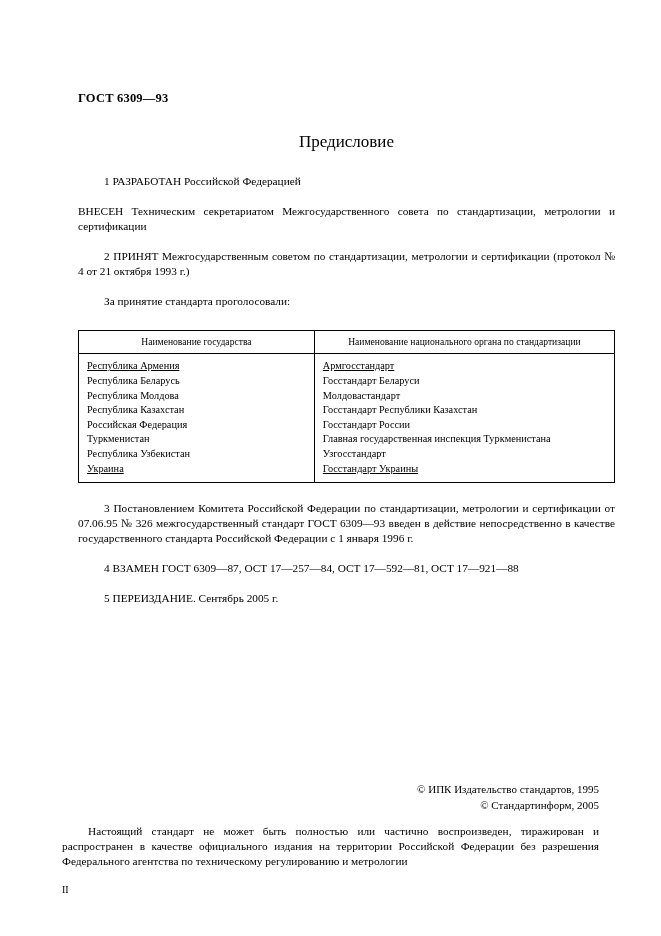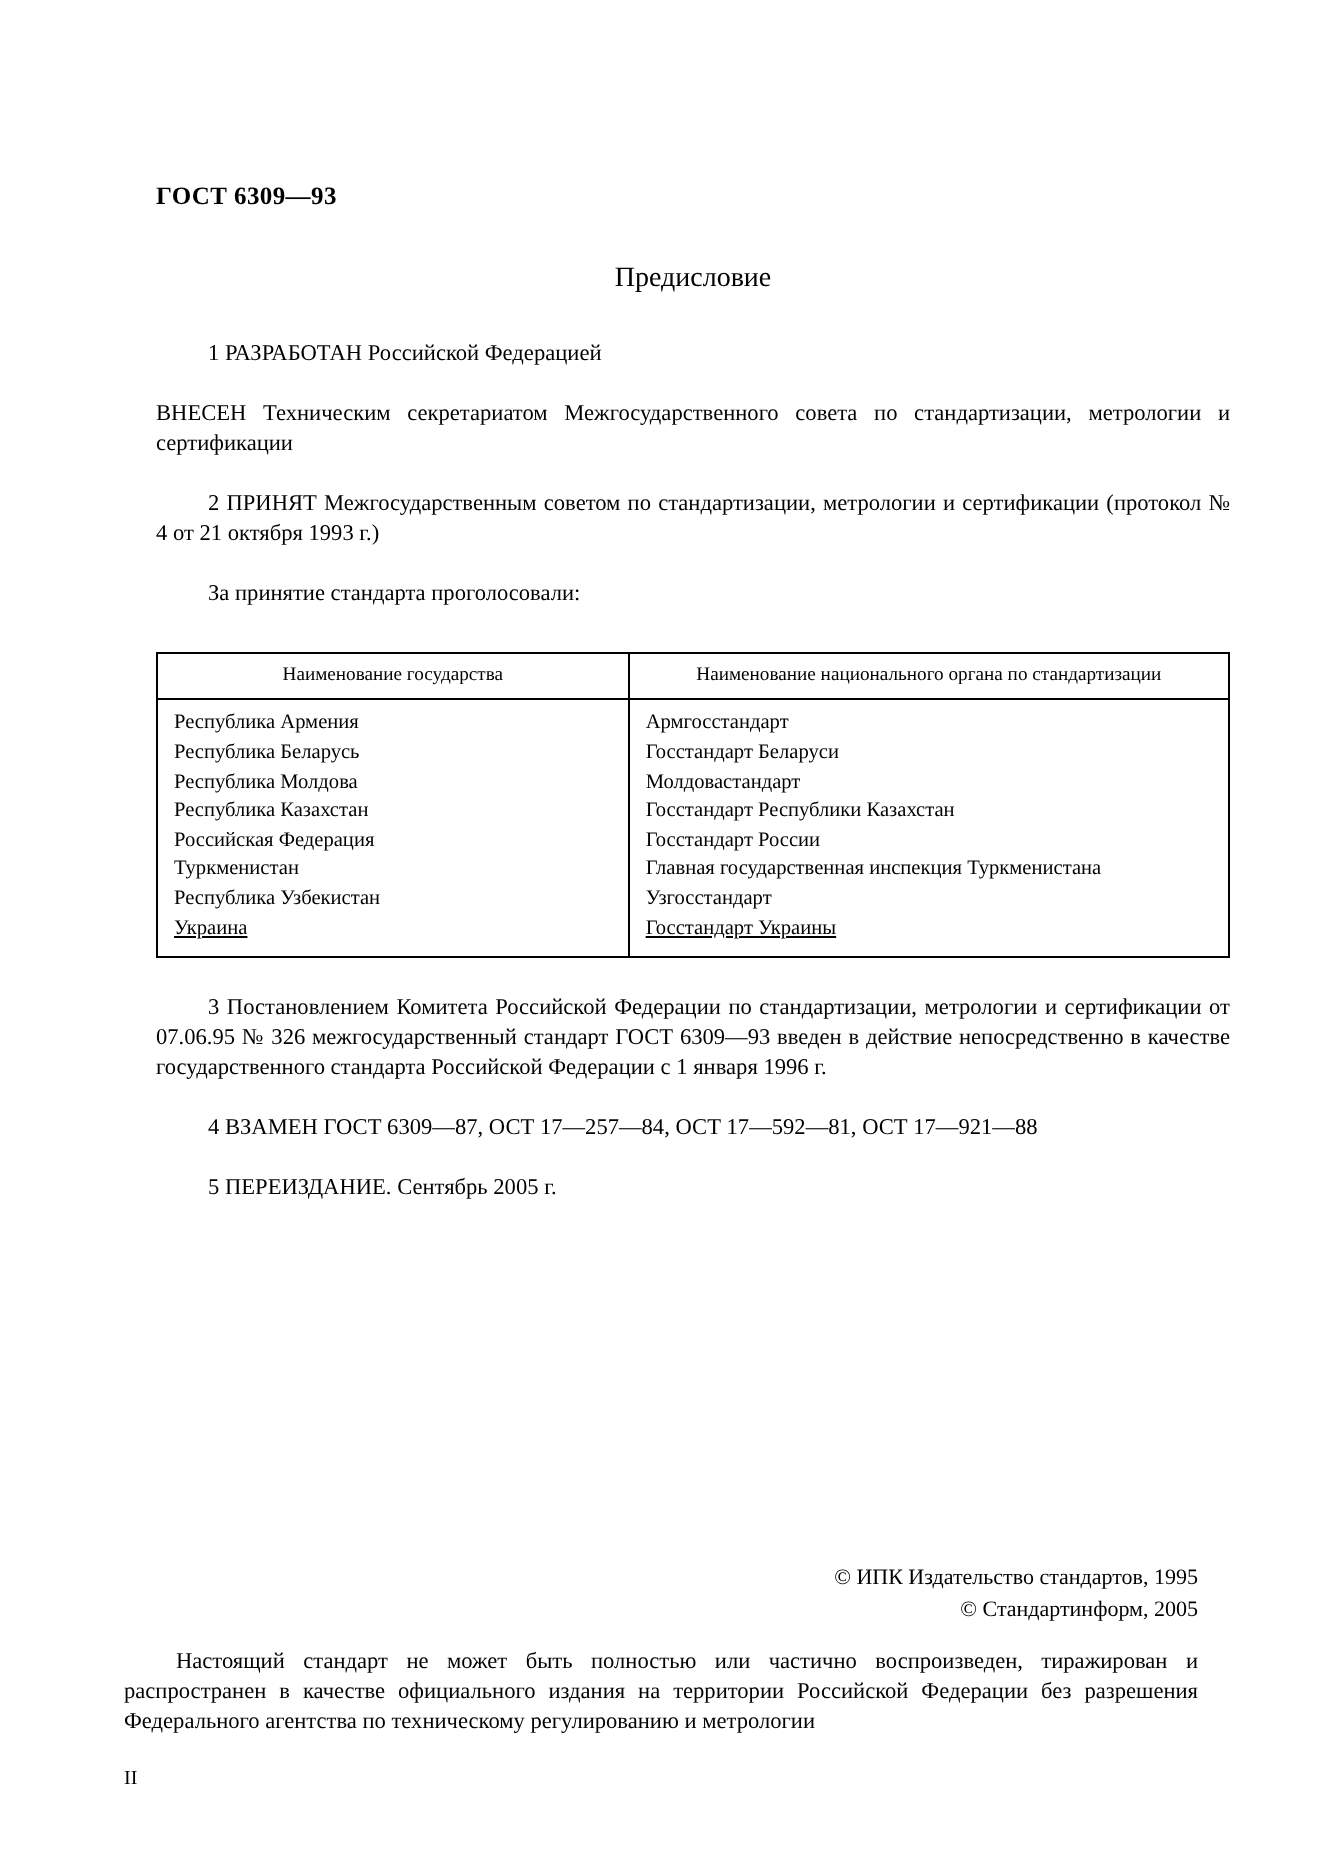--- a/index.html
+++ b/index.html
@@ -25,21 +25,21 @@
     margin-top: 35px;
   }
   .doc-code {
     font-size: 12.5px;
     font-weight: bold;
     letter-spacing: 0.2px;
     margin: 0 0 26px 0;
   }
   .section-title {
     text-align: center;
-    font-size: 14px;
+    font-size: 17px;
     margin: 0 0 22px 0;
   }
   p.body-text {
     font-size: 11.3px;
     line-height: 1.32;
     margin: 0 0 15px 0;
     text-align: justify;
   }
   p.indent {
     text-indent: 26px;
@@ -60,21 +60,21 @@
     font-size: 9.6px;
   }
   table.states td {
     border-left: 1px solid #000;
     border-right: 1px solid #000;
     padding: 0 8px;
     font-size: 10.3px;
     line-height: 1.42;
     vertical-align: top;
   }
-  table.states tr.first td { padding-top: 5px; }
+  table.states tr.first td { padding-top: 5px; text-decoration: underline; }
   table.states tr.last td { padding-bottom: 6px; border-bottom: 1px solid #000; text-decoration: underline; }
   .copyright {
     position: absolute;
     right: 62px;
     top: 782px;
     text-align: right;
     font-size: 11px;
     line-height: 1.45;
   }
   .footer-note {

